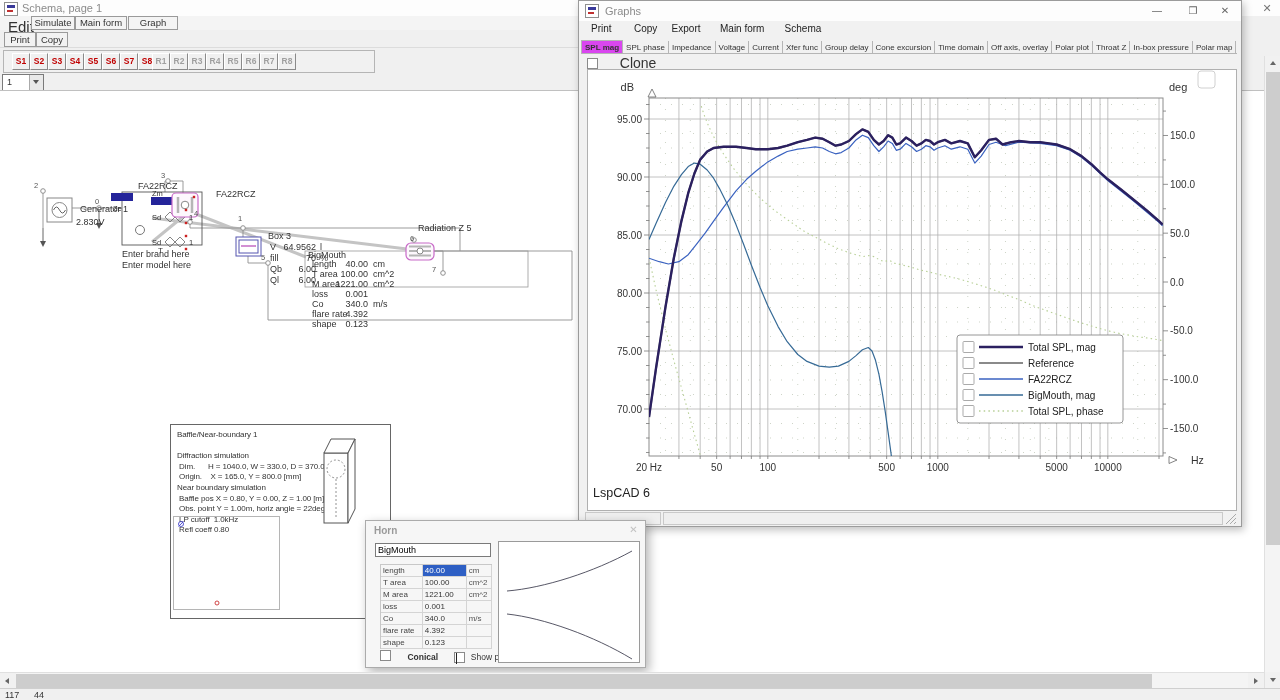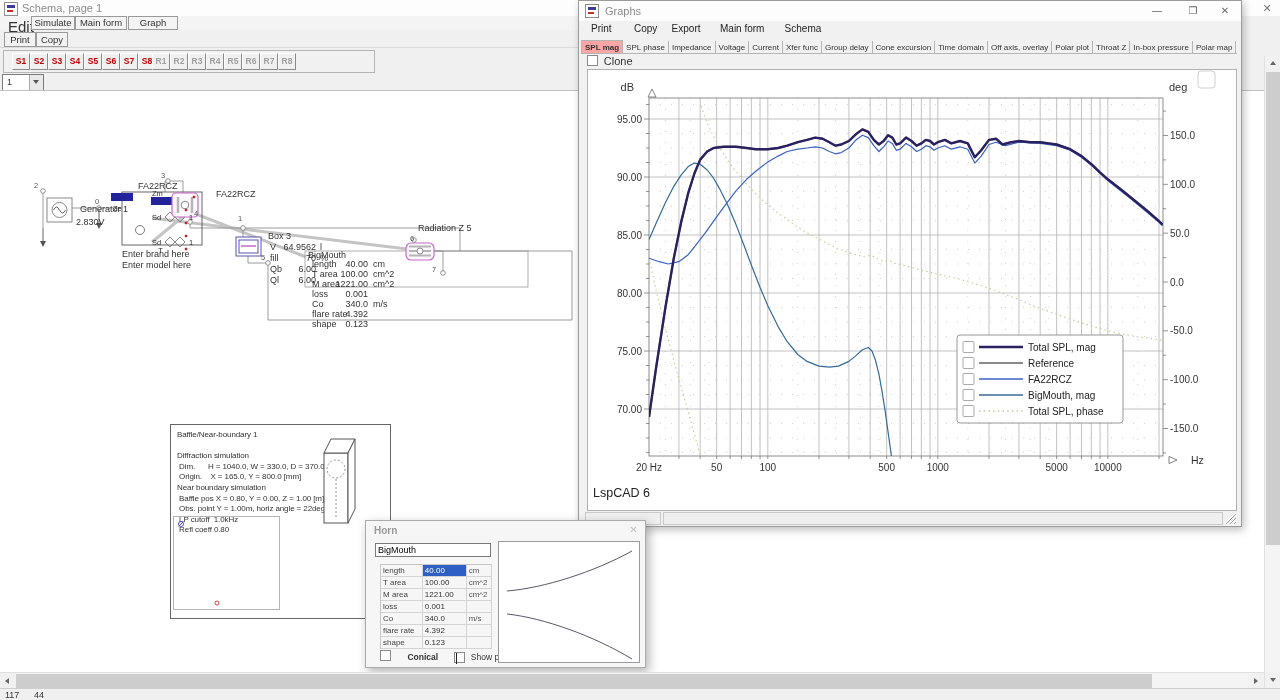--- a/index.html
+++ b/index.html
@@ -49,21 +49,21 @@
   #baffle-plot{position:absolute;left:2px;top:91px;width:105px;height:92px;border:1px solid #b5b5b5;}
   
   #graphs-window{left:578px;top:0;width:662px;height:525px;background:#f1f1f1;border:1px solid #9b9b9b;
                  box-shadow:2px 3px 8px rgba(0,0,0,0.25);}
   #g-titlebar{left:0;top:0;width:100%;height:20px;background:#fdfdfd;}
   .wbtn{position:absolute;top:2px;width:28px;height:16px;text-align:center;color:#666;font-size:10px;line-height:16px;}
   #g-menubar{left:0;top:20px;width:100%;height:16px;}
   #g-menubar span{position:absolute;top:2px;font-size:10px;color:#222;}
   #g-tabs{left:2px;top:37px;width:656px;height:15px;display:flex;align-items:flex-end;border-bottom:1px solid #b5b5b5;}
   .gtab{font-size:8px;padding:2px 3px 1px 3px;border-right:1px solid #b5b5b5;color:#333;white-space:nowrap;}
-  .gtab.active{border:1px solid #b5b5b5;border-bottom:none;background:#fca5a5;font-weight:bold;}
+  .gtab.active{border:1px solid #b5b5b5;border-bottom:none;background:#d946ef;font-weight:bold;}
   #g-clone{left:8px;top:54px;height:12px;}
   .cb{display:inline-block;width:9px;height:9px;border:1px solid #8a8a8a;background:#fff;vertical-align:-1px;}
   .cb .check{width:5px;height:2.5px;border-left:1.5px solid #222;border-bottom:1.5px solid #222;
              transform:rotate(-50deg);margin:1.5px 0 0 1px;}
   #chart-panel{left:8px;top:68px;width:648px;height:440px;background:#fff;border:1px solid #b0b0b0;}
   #g-strip-1{left:6px;top:511px;width:74px;height:11px;border:1px solid #c9c9c9;background:#efefef;}
   #g-strip-2{left:84px;top:511px;width:558px;height:11px;border:1px solid #c9c9c9;background:#efefef;}
   #g-grip{left:645px;top:512px;width:12px;height:11px;}
   
   #horn-dialog{left:365px;top:520px;width:279px;height:146px;background:#f6f6f6;border:1px solid #ababab;
@@ -294,21 +294,21 @@
       <span class="gtab">Cone excursion</span>
       <span class="gtab">Time domain</span>
       <span class="gtab">Off axis, overlay</span>
       <span class="gtab">Polar plot</span>
       <span class="gtab">Throat Z</span>
       <span class="gtab">In-box pressure</span>
       <span class="gtab">Polar map</span>
     </div>
   <div class="abs" id="g-clone">
     <span class="cb"></span>
-    <span style="font-size:11px;margin-left:3px;">Clone</span>
+    <span style="font-size:14px;margin-left:19px;">Clone</span>
   </div>
   <div class="abs" id="chart-panel"></div>
   <svg class="abs" id="chart-svg" style="left:8px;top:68px;" width="648" height="440" viewBox="586 68 648 440">
       <clipPath id="plotclip">
         <rect x="648" y="97" width="514" height="358"></rect>
       </clipPath>
       <line x1="648" y1="451.5" x2="1162" y2="451.5" stroke="#b9c2b0" stroke-width="0.7" stroke-dasharray="1 10"></line>
       <line x1="648" y1="437" x2="1162" y2="437" stroke="#b9c2b0" stroke-width="0.7" stroke-dasharray="1 10"></line>
       <line x1="648" y1="422.5" x2="1162" y2="422.5" stroke="#b9c2b0" stroke-width="0.7" stroke-dasharray="1 10"></line>
       <line x1="648" y1="393.5" x2="1162" y2="393.5" stroke="#b9c2b0" stroke-width="0.7" stroke-dasharray="1 10"></line>

